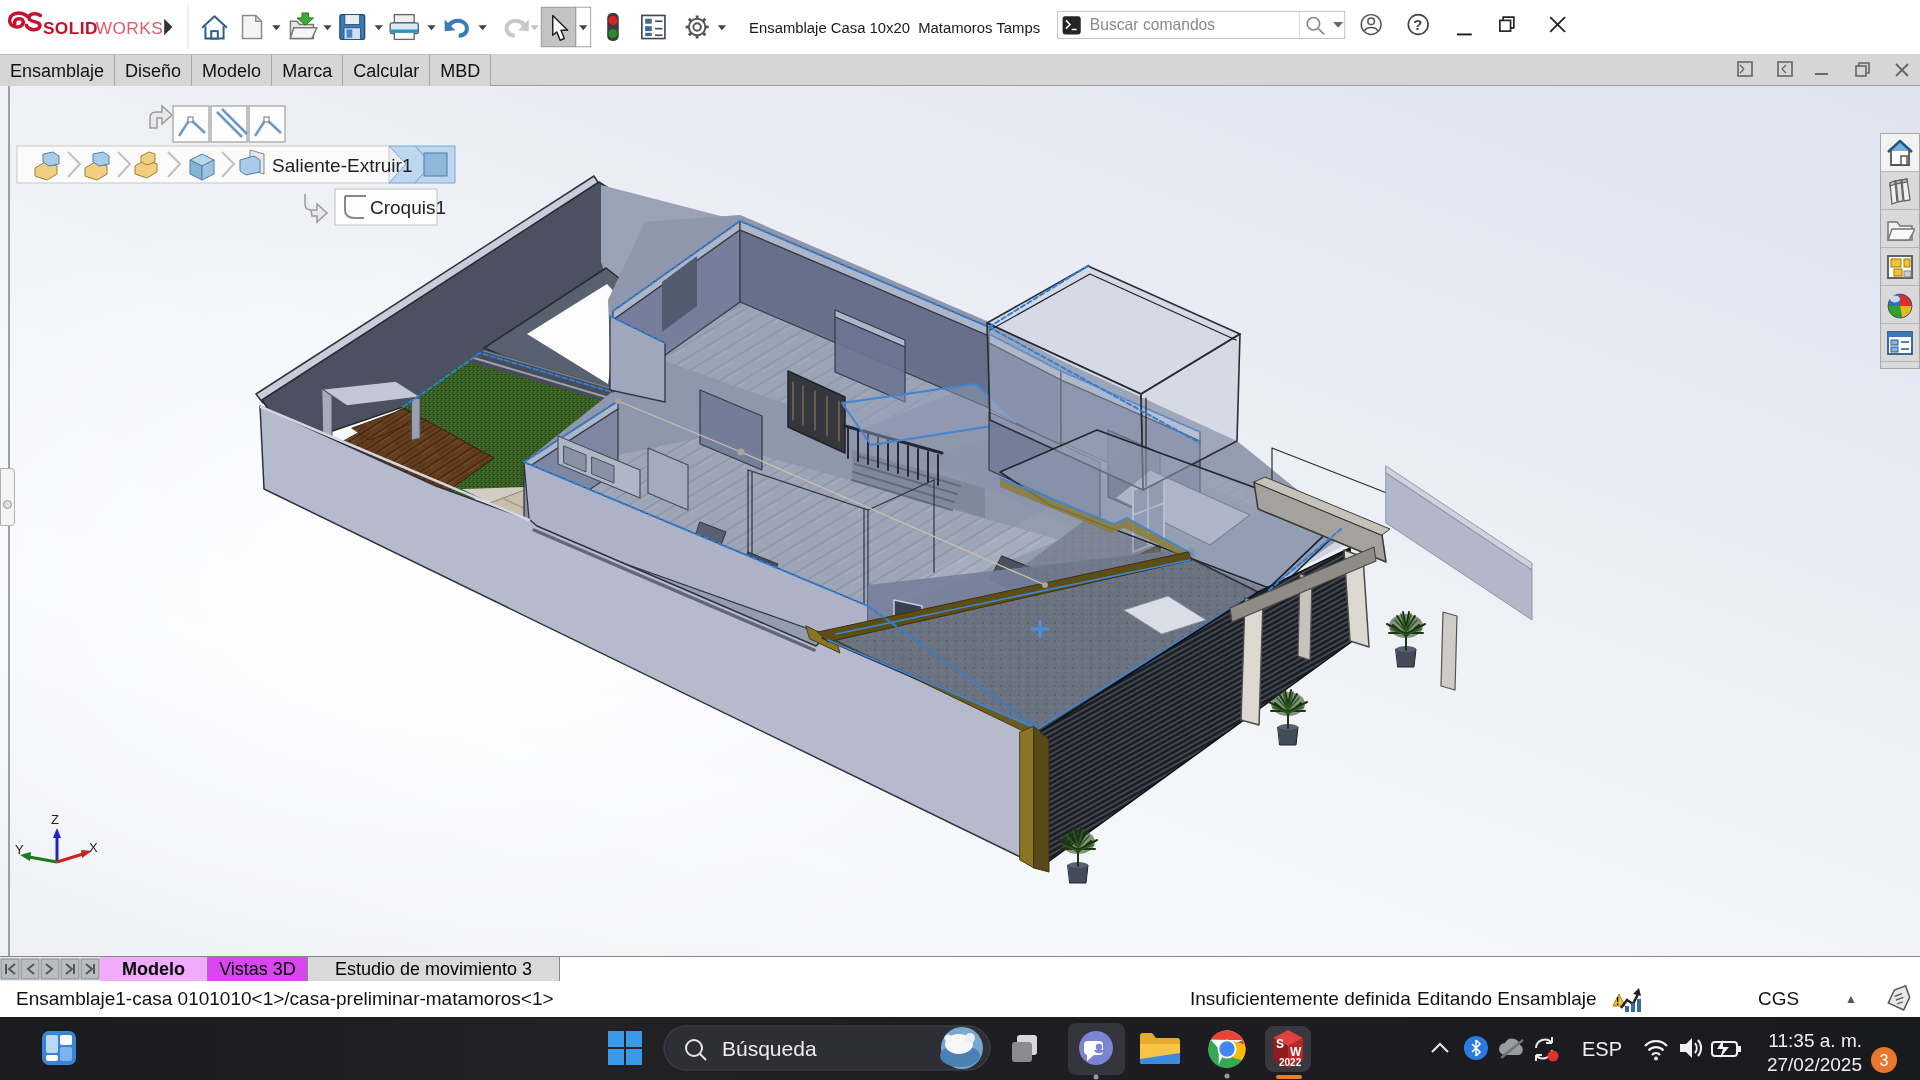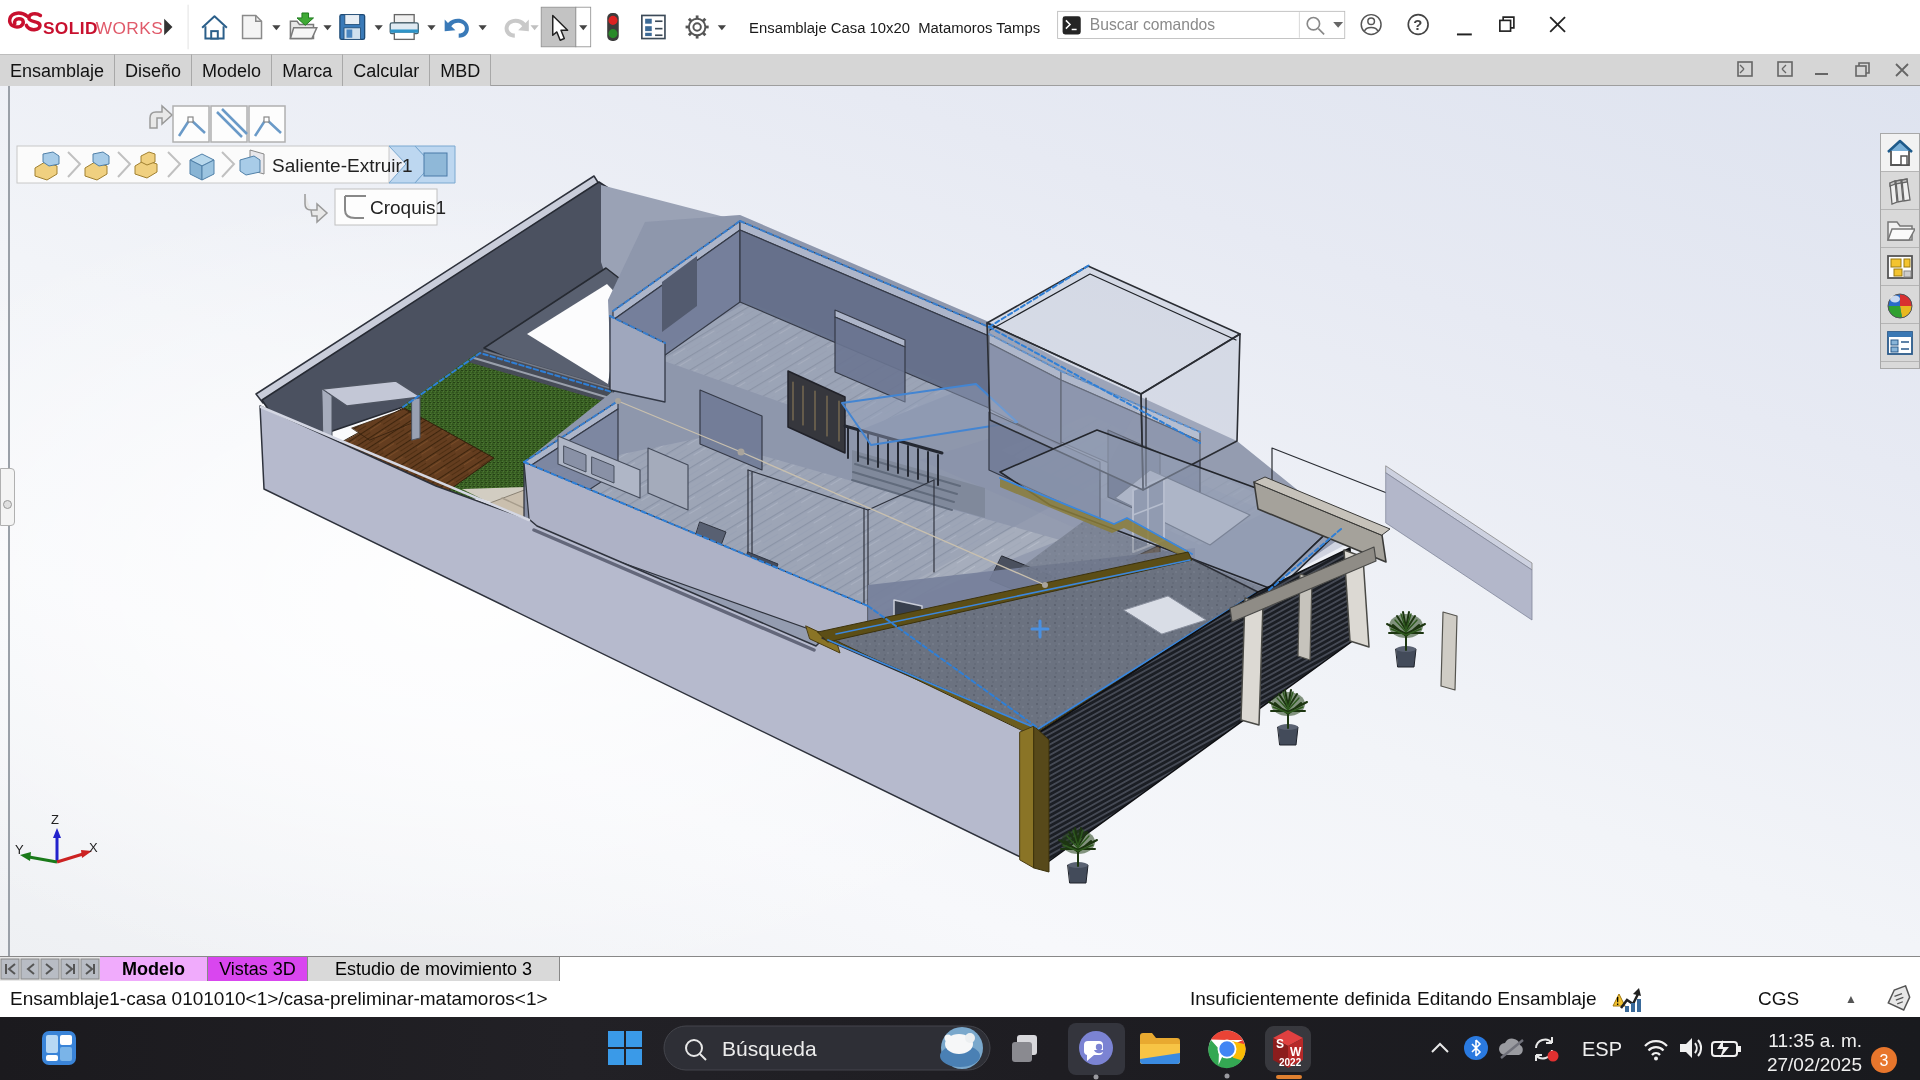--- a/index.html
+++ b/index.html
@@ -504,21 +504,21 @@
         <path d="M66 7 L72 12 L66 17 M74 7 L74 17" stroke="#555" stroke-width="2" fill="none"></path>
         <path d="M86 7 L92 12 L86 17 M94 7 L94 17" stroke="#555" stroke-width="2" fill="none"></path>
       </g>
   </svg>
   <div style="width:108px;height:25px;background:#f0abfc;border-right:1px solid #888;display:flex;align-items:center;justify-content:center;font-weight:bold;font-size:18px">Modelo</div>
   <div style="width:100px;height:25px;background:#d946ef;border-right:1px solid #888;display:flex;align-items:center;justify-content:center;font-size:18px">Vistas 3D</div>
   <div style="width:252px;height:25px;background:#d9d9d9;border-right:1px solid #888;display:flex;align-items:center;justify-content:center;font-size:18px">Estudio de movimiento 3</div>
 </div>
 
 <div id="statusbar">
-  <div style="margin-left:10px">Ensamblaje1-casa 0101010&lt;1&gt;/casa-preliminar-matamoros&lt;1&gt;</div>
+  <div style="margin-left:16px">Ensamblaje1-casa 0101010&lt;1&gt;/casa-preliminar-matamoros&lt;1&gt;</div>
   <div style="position:absolute;left:1190px">Insuficientemente definida</div>
   <div style="position:absolute;left:1417px">Editando Ensamblaje</div>
   <svg style="position:absolute;left:1605px;top:5px" width="36" height="28" viewBox="0 0 36 28">
     <polygon points="8,20 14,8 20,20" fill="#f4c430" stroke="#a07810"></polygon>
       <text x="11" y="19" font-size="10" font-weight="bold">!</text>
     <path d="M16 22 L22 14 L28 18 L34 6" stroke="#222" stroke-width="2.5" fill="none"></path>
     <polygon points="34,2 36,10 28,8" fill="#222"></polygon>
     <rect x="20" y="20" width="4" height="6" fill="#3a6a9a"></rect>
       <rect x="26" y="17" width="4" height="9" fill="#3a6a9a"></rect>
       <rect x="32" y="13" width="4" height="13" fill="#3a6a9a"></rect>

